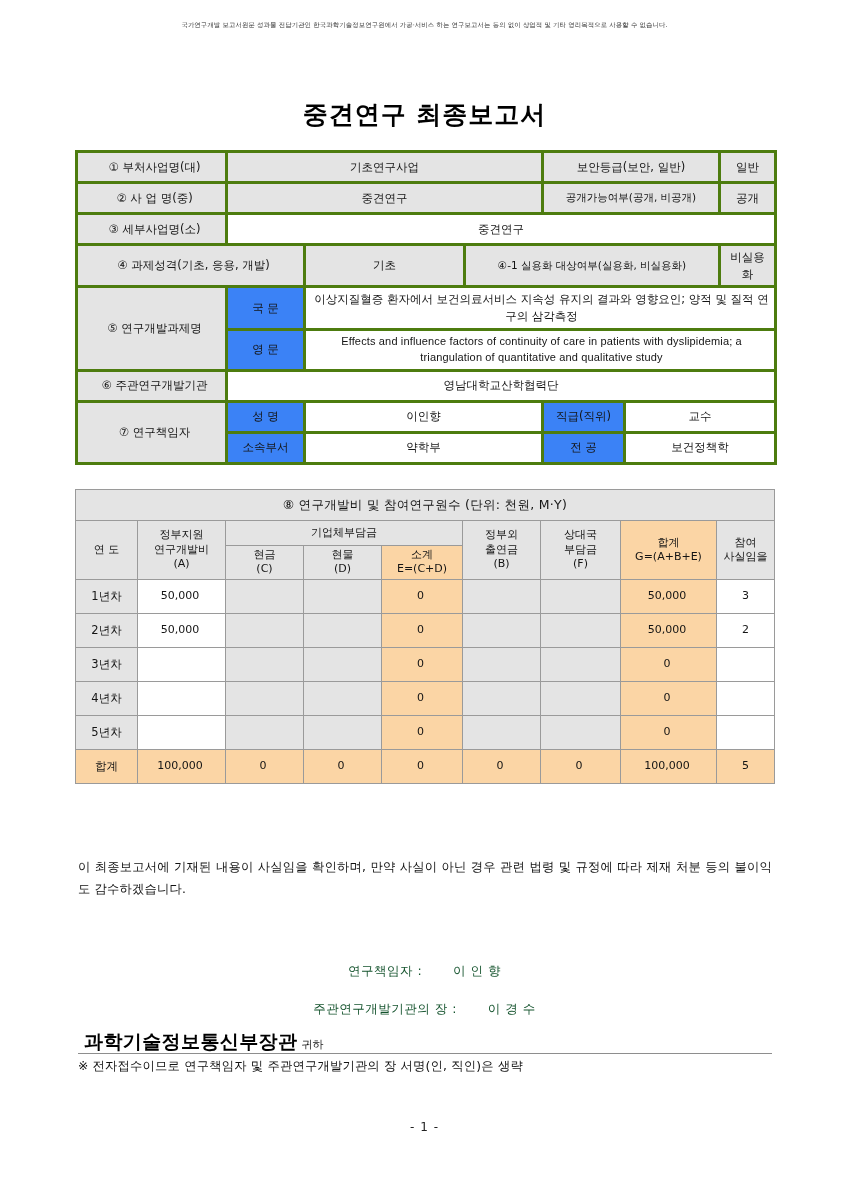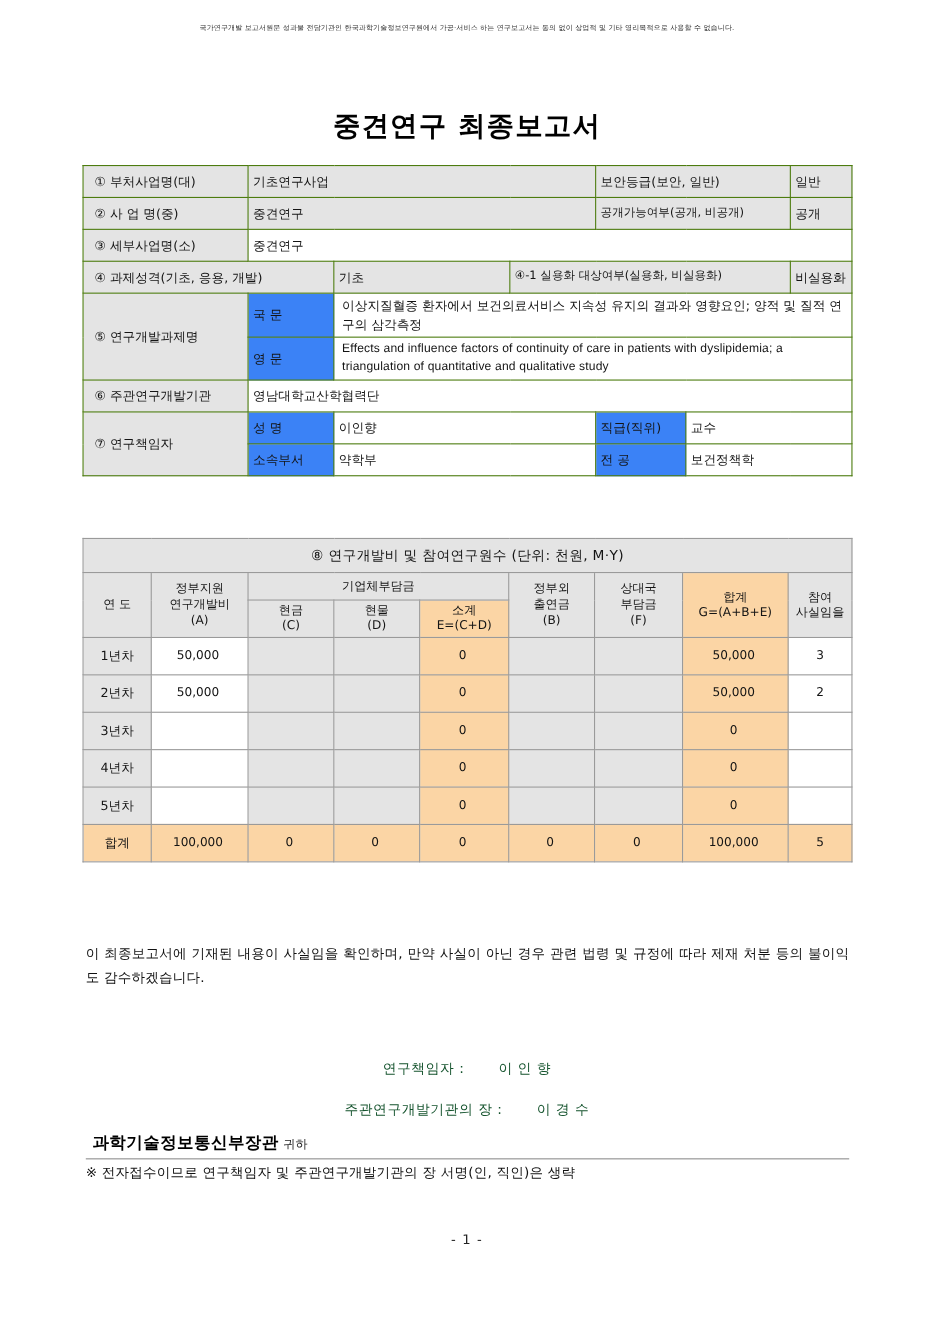--- a/index.html
+++ b/index.html
@@ -53,24 +53,24 @@
   table.main {
     position: absolute;
     top: 150px;
     left: 75px;
     width: 699px;
     border-collapse: collapse;
     table-layout: fixed;
     font-size: 11.5px;
   }
   table.main td {
-    border: 1px solid #4d7c0f;
+    border: 3px solid #4d7c0f;
     padding: 3px 4px;
     vertical-align: middle;
-    text-align: left;
+    text-align: center;
     line-height: 1.45;
     color: #141414;
     height: 22px;
   }
   .lbl {
     background: #e4e4e4;
     text-align: left;
     padding-left: 10px !important;
     white-space: nowrap;
   }
@@ -189,21 +189,21 @@
   .sig-gap { display: inline-block; width: 22px; }
 
   
   .minister-wrap {
     position: absolute;
     top: 1029px;
     left: 84px;
     width: 690px;
   }
   .minister {
-    font-size: 15px;
+    font-size: 19px;
     font-weight: bold;
     letter-spacing: 0.4px;
     color: #000;
     display: inline-block;
   }
   .minister-suffix {
     font-size: 11px;
     font-weight: normal;
     letter-spacing: 0.2px;
     margin-left: 4px;

